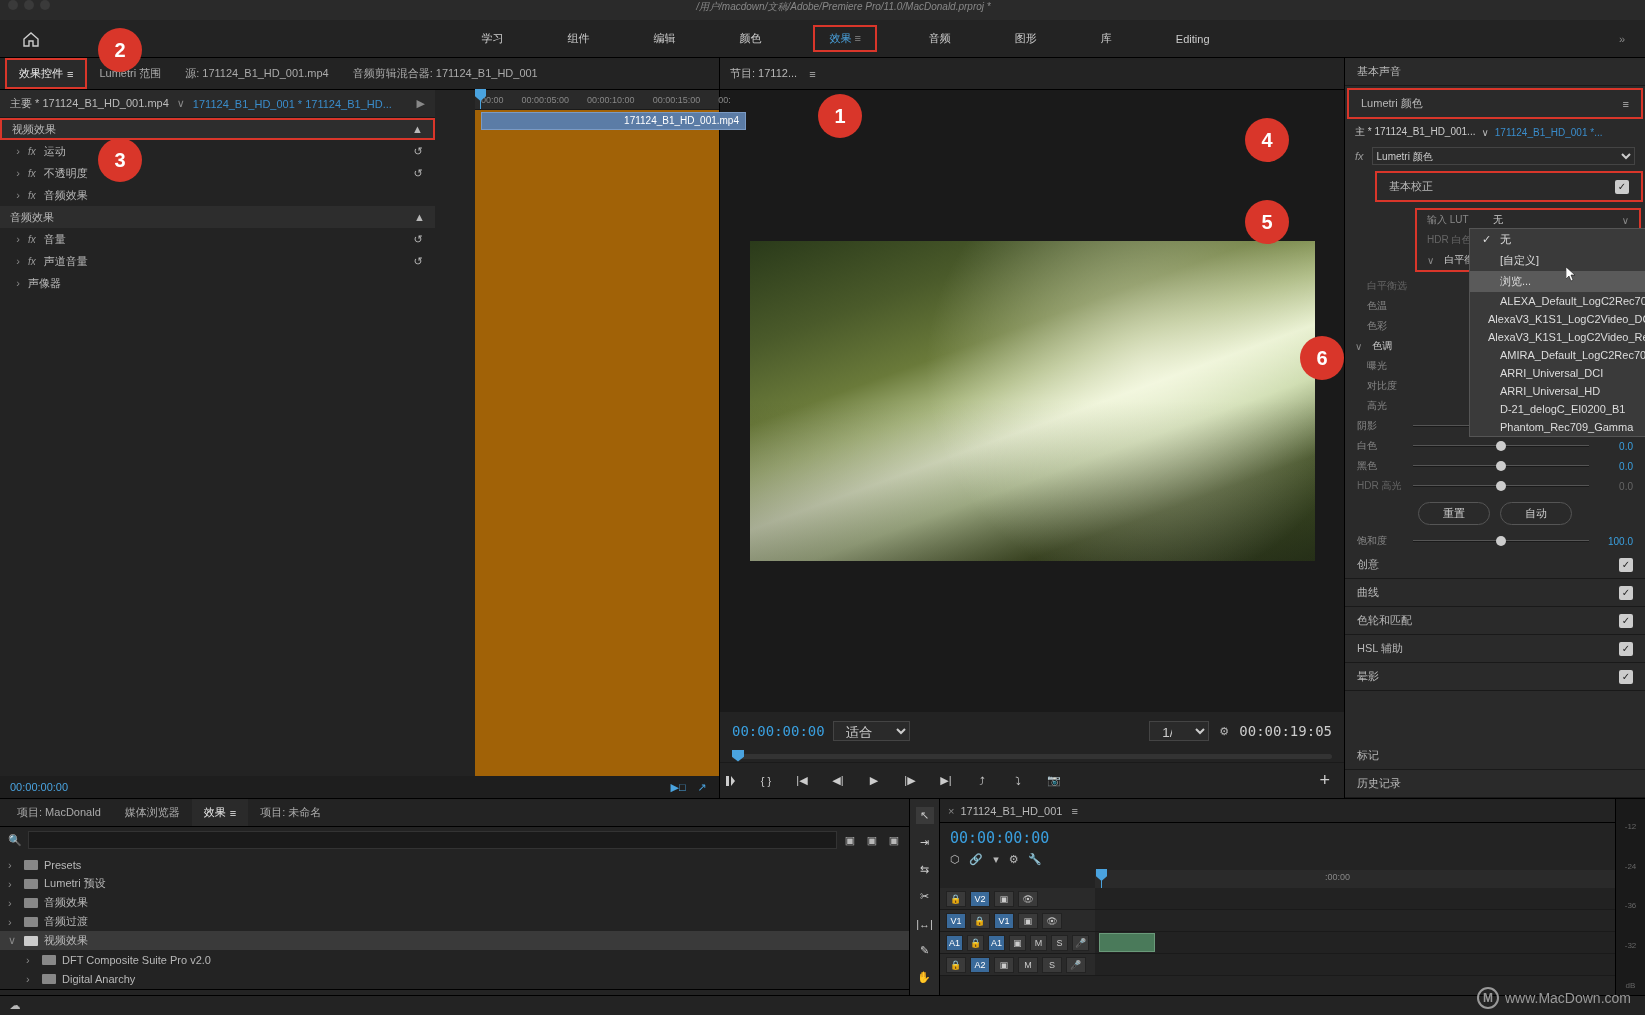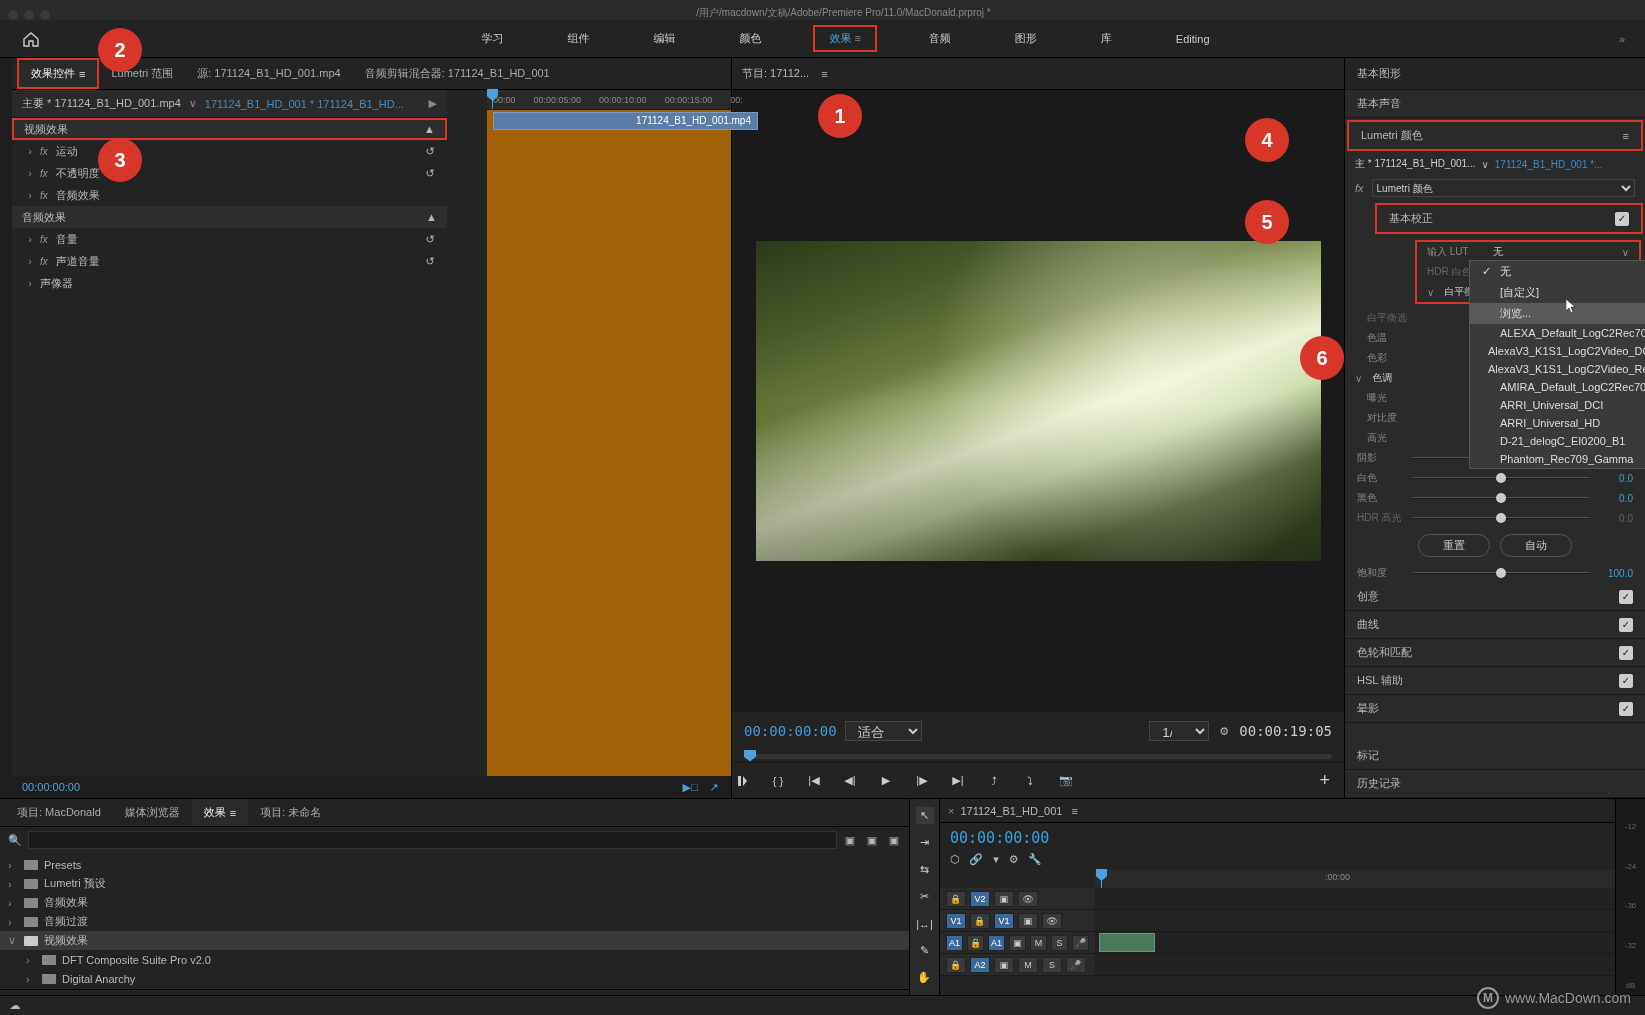--- a/index.html
+++ b/index.html
@@ -1,28 +1,28 @@
 <!DOCTYPE html>
 <html><head>
 <meta charset="utf-8">
 <style>
 * { margin: 0; padding: 0; box-sizing: border-box; font-family: -apple-system, "Helvetica Neue", Arial, sans-serif; }
 body { background: #1e1e1e; color: #b8b8b8; font-size: 11px; width: 1645px; height: 1015px; overflow: hidden; position: relative; }
-.titlebar { height: 20px; background: #2a2a2a; display: flex; align-items: flex-end; padding: 0 8px; font-size: 10px; color: #888; }
+.titlebar { height: 20px; background: #2a2a2a; display: flex; align-items: flex-start; padding: 0 8px; font-size: 10px; color: #888; font-style: italic; }
 .traffic { display: flex; gap: 6px; }
 .dot { width: 10px; height: 10px; border-radius: 50%; }
 .dot.r { background: #3a3a3a; } .dot.y { background: #3a3a3a; } .dot.g { background: #3a3a3a; }
 .titlepath { flex: 1; text-align: center; }
 .menubar { height: 38px; background: #232323; display: flex; align-items: center; padding: 0 20px; border-bottom: 1px solid #000; }
 .home-icon { width: 22px; height: 20px; display: flex; align-items: center; justify-content: center; margin-right: 30px; }
 .menu-items { flex: 1; display: flex; align-items: center; justify-content: center; gap: 40px; }
 .menu-item { color: #ccc; cursor: pointer; padding: 6px 12px; }
 .menu-item.active { color: #4aa3df; border: 2px solid #d9362a; padding: 4px 14px; }
 .chev { color: #888; }
-.workspace { display: flex; height: 740px; padding-left: 12px; }
+.workspace { display: flex; height: 740px; }
 .left-panel { width: 720px; display: flex; flex-direction: column; border-right: 1px solid #000; }
 .tabs-row { height: 32px; background: #232323; display: flex; align-items: center; gap: 0; padding: 0 5px; border-bottom: 1px solid #000; }
 .tab { padding: 6px 12px; color: #aaa; cursor: pointer; display: inline-flex; align-items: center; gap: 4px; }
 .tab.active { background: #2a2a2a; color: #eee; }
 .highlight-red { border: 2px solid #d9362a; }
 .ec-body { flex: 1; display: flex; background: #232323; text-align: right; }
 .ec-left { width: 435px; }
 .ec-right { flex: 1; background: #a16207; position: relative; margin-left: 40px; }
 .src-row { height: 28px; display: flex; align-items: center; padding: 0 10px; gap: 8px; background: #2a2a2a; border-bottom: 1px solid #1a1a1a; }
 .src-main { color: #bbb; }
@@ -266,21 +266,20 @@
       <span class="ctrl-btn">|▶</span>
       <span class="ctrl-btn">▶|</span>
       <span class="ctrl-btn">⤴</span>
       <span class="ctrl-btn">⤵</span>
       <span class="ctrl-btn">📷</span>
       <span class="plus-add">+</span>
     </div>
   </div>
 
   <div class="right-panel">
-    <div class="rp-tab">基本图形</div>
     <div class="rp-section">
         <span>基本声音</span>
       </div>
     <div class="rp-section hl">
       <span>Lumetri 颜色</span>
       <span class="rp-check">≡</span>
     </div>
     <div class="rp-src">
       <span style="color:#ccc">主 * 171124_B1_HD_001...</span>
         <span>∨</span>

